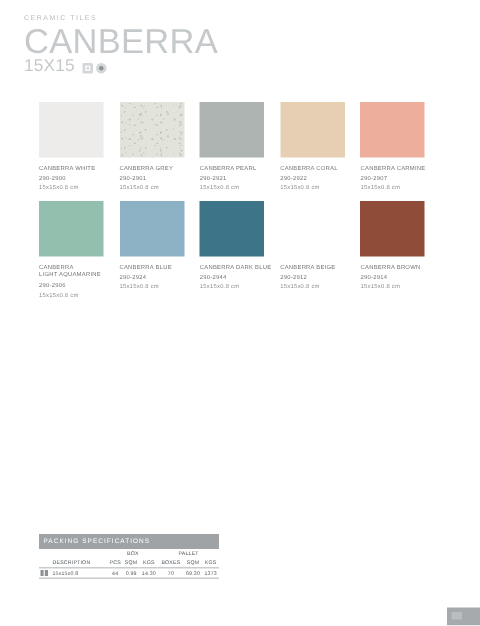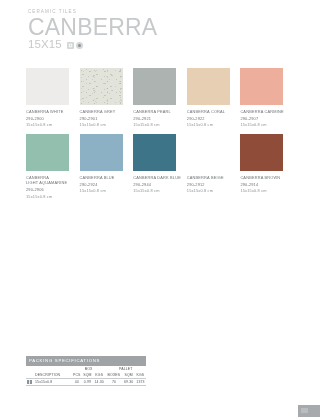--- a/index.html
+++ b/index.html
@@ -5,21 +5,21 @@
   * { margin:0; padding:0; box-sizing:border-box; }
   html, body {
     width:320px; height:417px;
     background:#ffffff;
     font-family:"Liberation Sans", sans-serif;
     overflow:hidden;
   }
   .page { position:relative; width:320px; height:417px; background:#fff; }
 
   
-  .header { position:absolute; left:16px; top:8px;margin-left:12px; }
+  .header { position:absolute; left:16px; top:8px; }
   .eyebrow {
     font-size:4.6px;
     letter-spacing:1.05px;
     color:#b9bcbe;
     font-weight:400;
     text-transform:uppercase;
     line-height:7px;
   }
   .title {
     font-size:23px;

